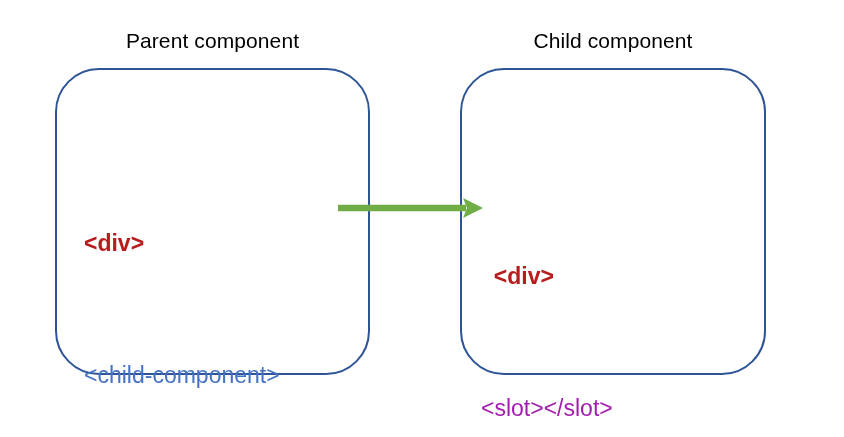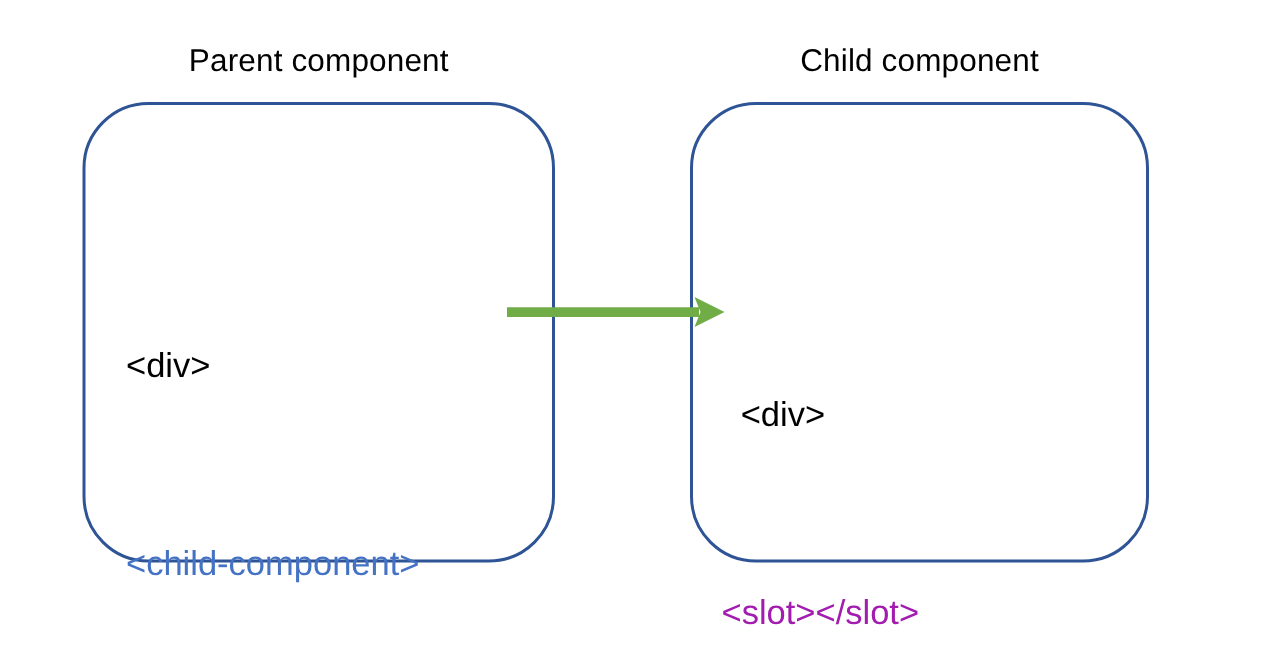--- a/index.html
+++ b/index.html
@@ -84,21 +84,21 @@
     left: 481px;
     top: 161px;
   }
 
   .code-line {
     display: block;
     height: 33px;
     white-space: pre;
   }
 
-  .tok-plain  { color: #000000; }
+  .tok-plain  { color: #b91c1c; font-weight: bold; }
   .tok-tag    { color: #4472C4; }
   .tok-slot   { color: #a21caf; }
 
   
   #arrow {
     position: absolute;
     left: 336px;
     top: 192px;
     width: 152px;
     height: 32px;

